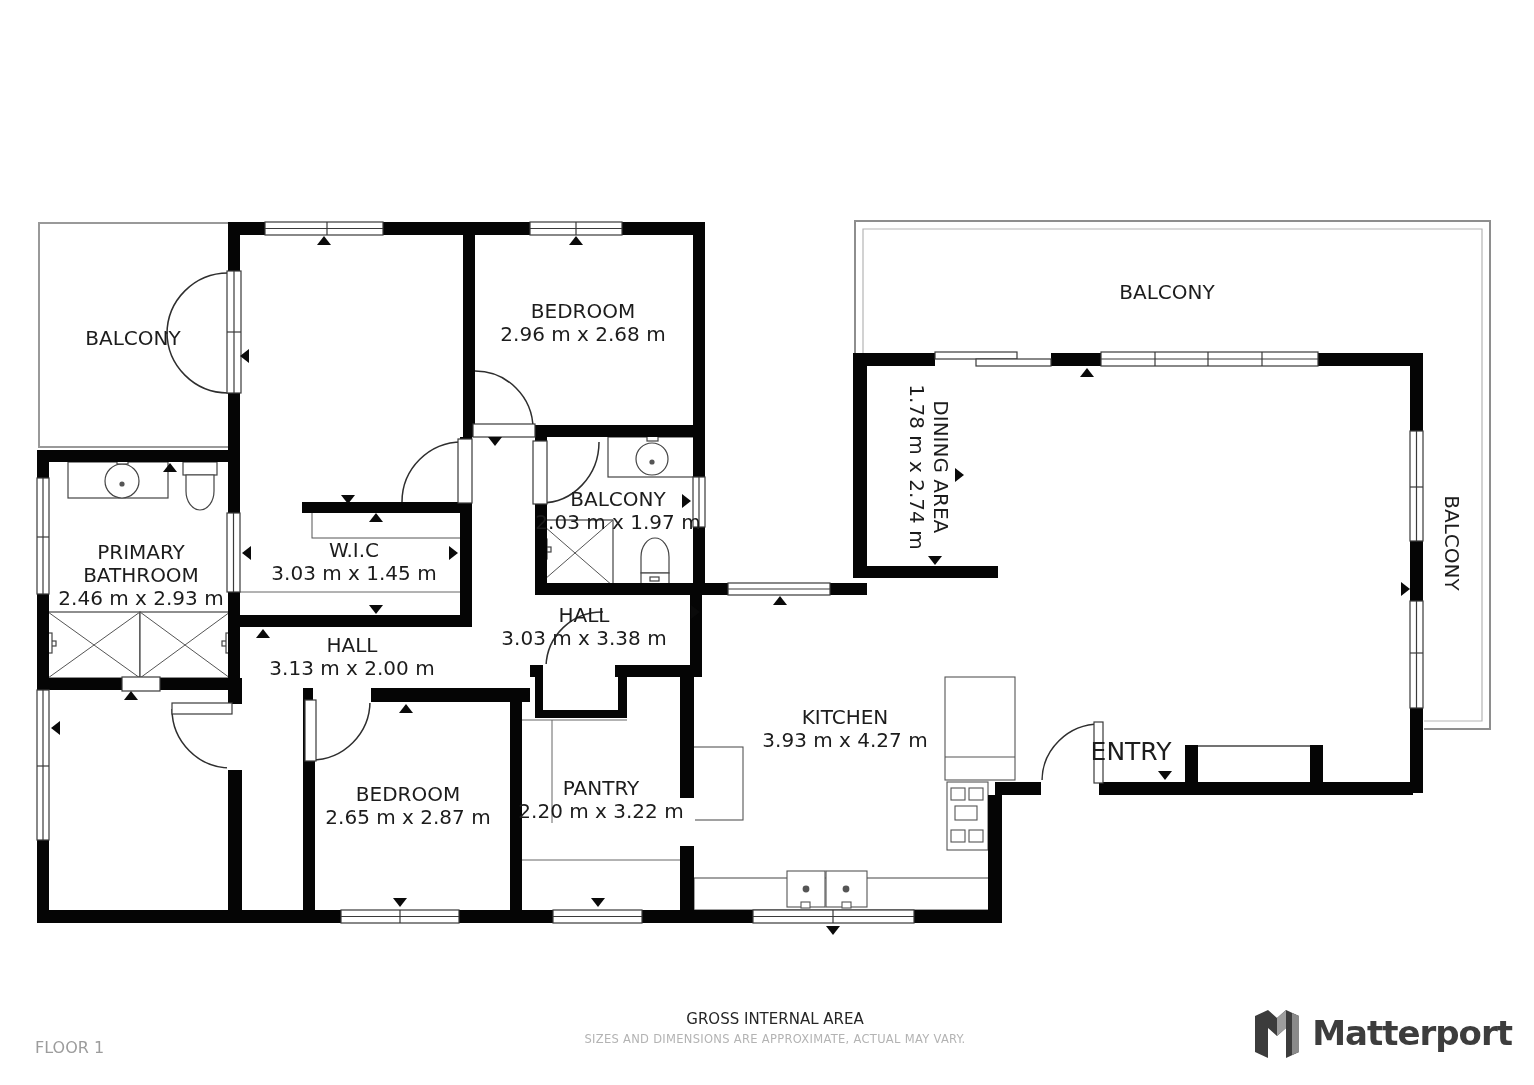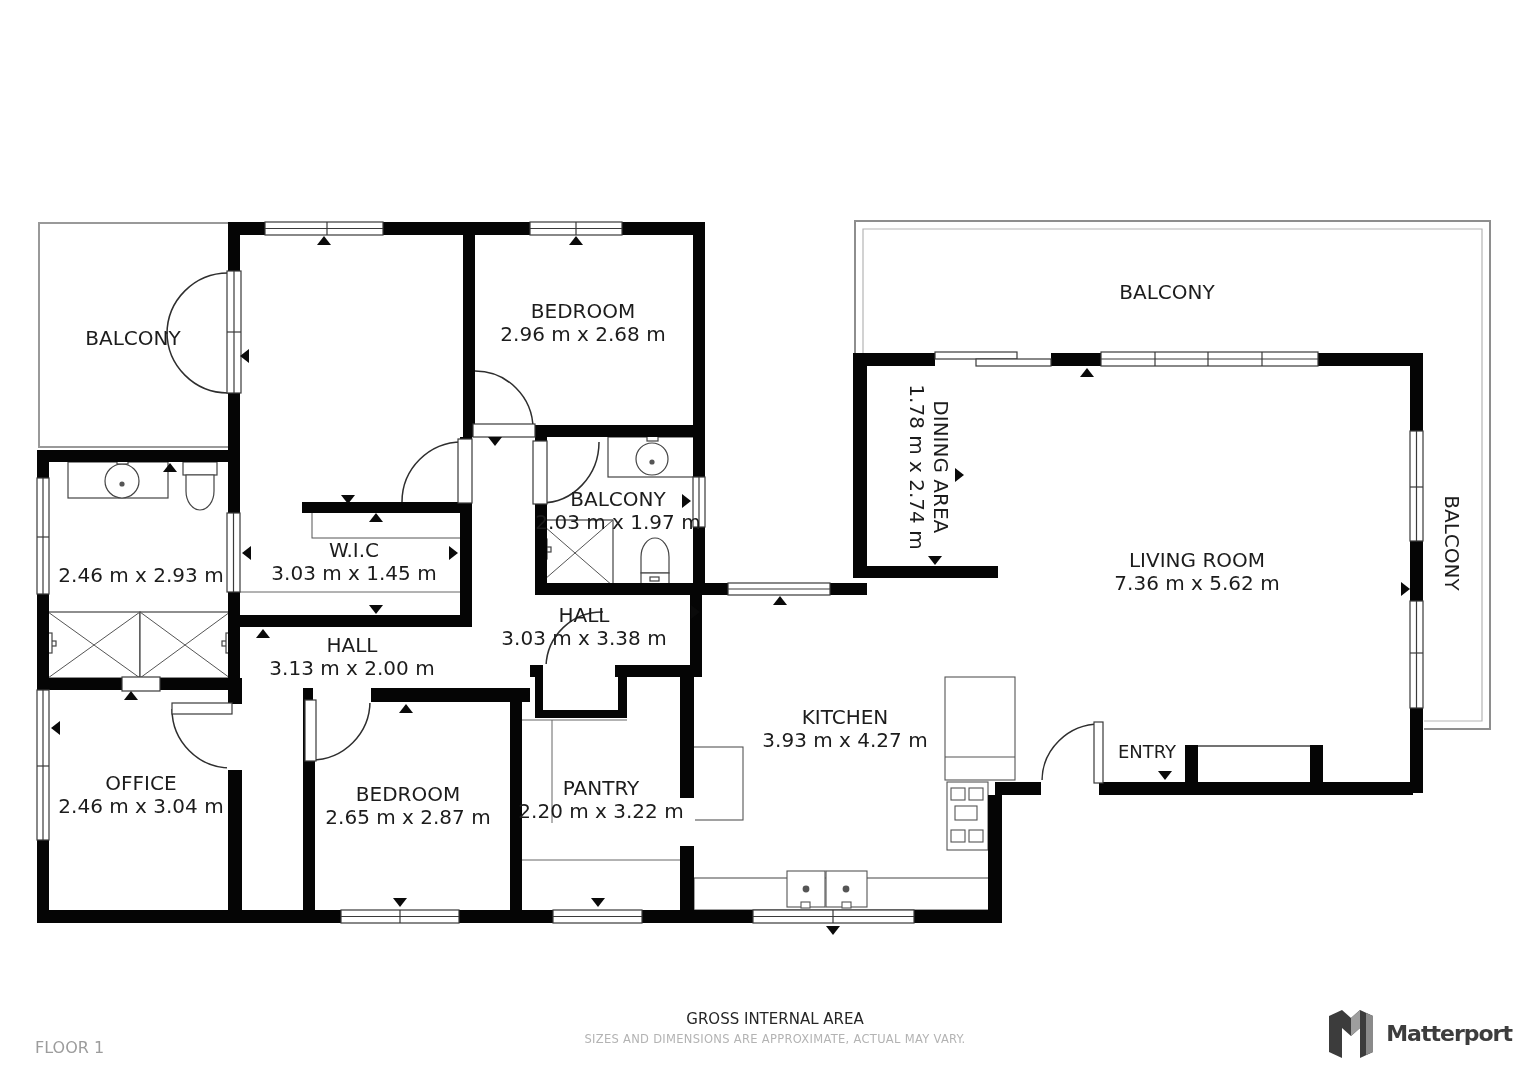--- a/index.html
+++ b/index.html
@@ -7,29 +7,29 @@
         font-family:"DejaVu Sans","Liberation Sans",sans-serif;}
   .w{position:absolute;background:#050505;}
   svg.layer{position:absolute;left:0;top:0;}
   .lbl{position:absolute;transform:translate(-50%,-50%);text-align:center;color:#1c1c1c;
        font-size:20px;line-height:1.14;white-space:nowrap;}
   .lbl .nm,.lbl .dm{display:block;}
   .lbl.wrapname .nm{white-space:normal;width:175px;margin:0 auto;}
   .vlbl{position:absolute;transform:translate(-50%,-50%);writing-mode:vertical-rl;
         text-align:center;color:#1c1c1c;font-size:20px;line-height:1.2;}
   .vlbl .nm,.vlbl .dm{display:block;}
-  .entry-lbl{font-size:18px;margin-left:16px;}
+  .entry-lbl{font-size:25px;}
   .floor-lbl{position:absolute;left:35px;top:1038px;font-size:16px;color:#9c9c9c;}
   .footer{position:absolute;left:775px;top:1010px;transform:translateX(-50%);
           text-align:center;color:#262626;}
   .footer .f1{font-size:15px;}
   .footer .f2{font-size:17px;margin-top:2px;}
   .footer .f3{font-size:11.5px;color:#b3b3b3;margin-top:4px;letter-spacing:.3px;}
   .brand{position:absolute;right:22px;top:1006px;display:flex;align-items:center;gap:10px;}
-  .brand .word{font-size:22px;font-weight:700;color:#3d3d3d;letter-spacing:-1px;}
+  .brand .word{font-size:34px;font-weight:700;color:#3d3d3d;letter-spacing:-1px;}
 </style>
 </head>
 <body>
 
 <div class="plan">
 
   <svg class="layer" width="1534" height="1085">
 
     <g fill="none">
       <rect x="39" y="223" width="190" height="224" stroke="#999" stroke-width="2"></rect>
@@ -240,45 +240,38 @@
     <span class="nm">BALCONY</span>
     <span class="dm">2.03 m x 1.97 m</span>
   </div>
   <div class="lbl" style="left:1167px;top:292px">
     <span class="nm">BALCONY</span>
   </div>
   <div class="vlbl" style="left:929px;top:467px">
     <span class="nm">DINING AREA</span>
     <span class="dm">1.78 m x 2.74 m</span>
   </div>
-  <div class="lbl" style="left:1197px;top:572px">
-    <span class="nm">LIVING ROOM</span>
-    <span class="dm">7.36 m x 5.62 m</span>
-  </div>
   <div class="vlbl" style="left:1452px;top:543px">
     <span class="nm">BALCONY</span>
   </div>
   <div class="lbl wrapname" style="left:141px;top:575px">
+    <span class="nm">PRIMARY BATHROOM</span>
     <span class="dm">2.46 m x 2.93 m</span>
   </div>
   <div class="lbl" style="left:354px;top:562px">
     <span class="nm">W.I.C</span>
     <span class="dm">3.03 m x 1.45 m</span>
   </div>
   <div class="lbl" style="left:352px;top:657px">
     <span class="nm">HALL</span>
     <span class="dm">3.13 m x 2.00 m</span>
   </div>
   <div class="lbl" style="left:584px;top:627px">
     <span class="nm">HALL</span>
     <span class="dm">3.03 m x 3.38 m</span>
-  </div>
-  <div class="lbl" style="left:141px;top:795px">
-    <span class="nm">OFFICE</span>
-    <span class="dm">2.46 m x 3.04 m</span>
   </div>
   <div class="lbl" style="left:408px;top:806px">
     <span class="nm">BEDROOM</span>
     <span class="dm">2.65 m x 2.87 m</span>
   </div>
   <div class="lbl" style="left:601px;top:800px">
     <span class="nm">PANTRY</span>
     <span class="dm">2.20 m x 3.22 m</span>
   </div>
   <div class="lbl" style="left:845px;top:729px">

